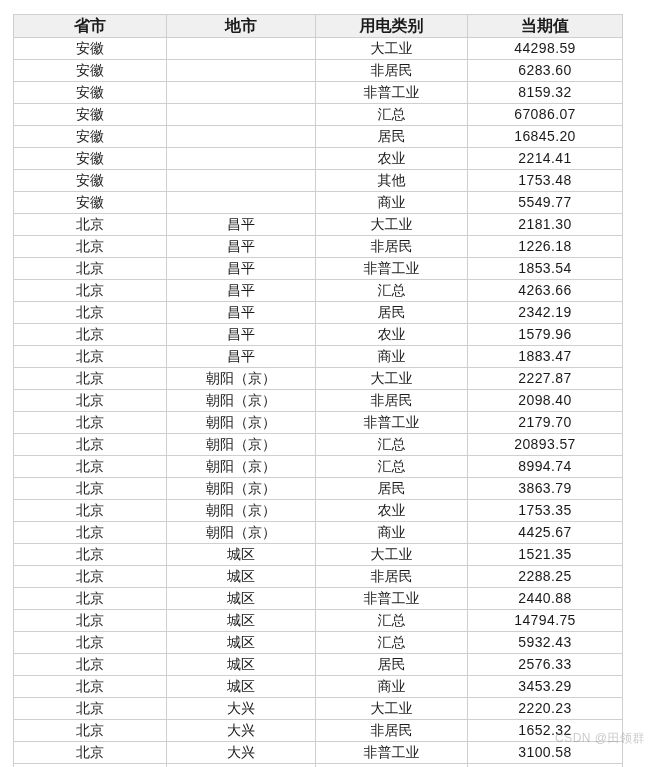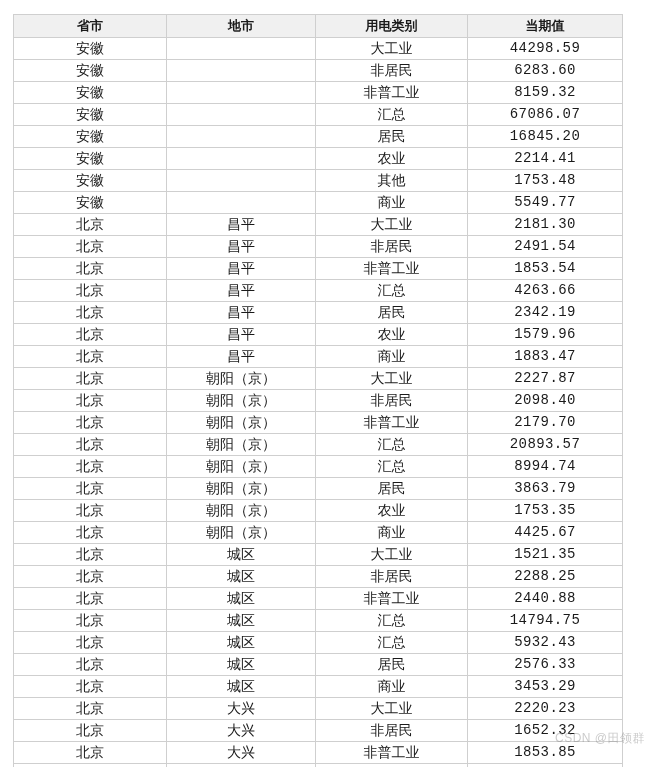--- a/index.html
+++ b/index.html
@@ -45,28 +45,28 @@
     font-size: 14px;
     color: #1a1a1a;
     white-space: nowrap;
     overflow: hidden;
   }
   table.data-table thead th {
     background: #f0f0f0;
     font-weight: bold;
     height: 22px;
     line-height: 22px;
-    font-size: 13px;
+    font-size: 16px;
   }
   table.data-table tbody td {
     background: #ffffff;
     font-weight: normal;
   }
   td.val-cell {
-    font-family: Liberation Mono, monospace;
+    font-family: Liberation Sans, sans-serif;
     letter-spacing: 0.4px;
   }
   .watermark {
     position: absolute;
     right: 8px;
     bottom: 20px;
     font-family: "Liberation Sans", sans-serif;
     font-size: 12px;
     color: rgba(130,130,130,0.42);
     letter-spacing: 0.5px;
@@ -146,21 +146,21 @@
         <tr>
           <td>北京</td>
           <td>昌平</td>
           <td>大工业</td>
           <td class="val-cell">2181.30</td>
         </tr>
         <tr>
           <td>北京</td>
           <td>昌平</td>
           <td>非居民</td>
-          <td class="val-cell">2491.54</td>
+          <td class="val-cell">1226.18</td>
         </tr>
         <tr>
           <td>北京</td>
           <td>昌平</td>
           <td>非普工业</td>
           <td class="val-cell">1853.54</td>
         </tr>
         <tr>
           <td>北京</td>
           <td>昌平</td>
@@ -284,21 +284,21 @@
         <tr>
           <td>北京</td>
           <td>大兴</td>
           <td>非居民</td>
           <td class="val-cell">1652.32</td>
         </tr>
         <tr>
           <td>北京</td>
           <td>大兴</td>
           <td>非普工业</td>
-          <td class="val-cell">1853.85</td>
+          <td class="val-cell">3100.58</td>
         </tr>
         <tr>
           <td>北京</td>
           <td>大兴</td>
           <td>汇总</td>
           <td class="val-cell">3858.19</td>
         </tr>
       </tbody>
   </table>
 </div>

